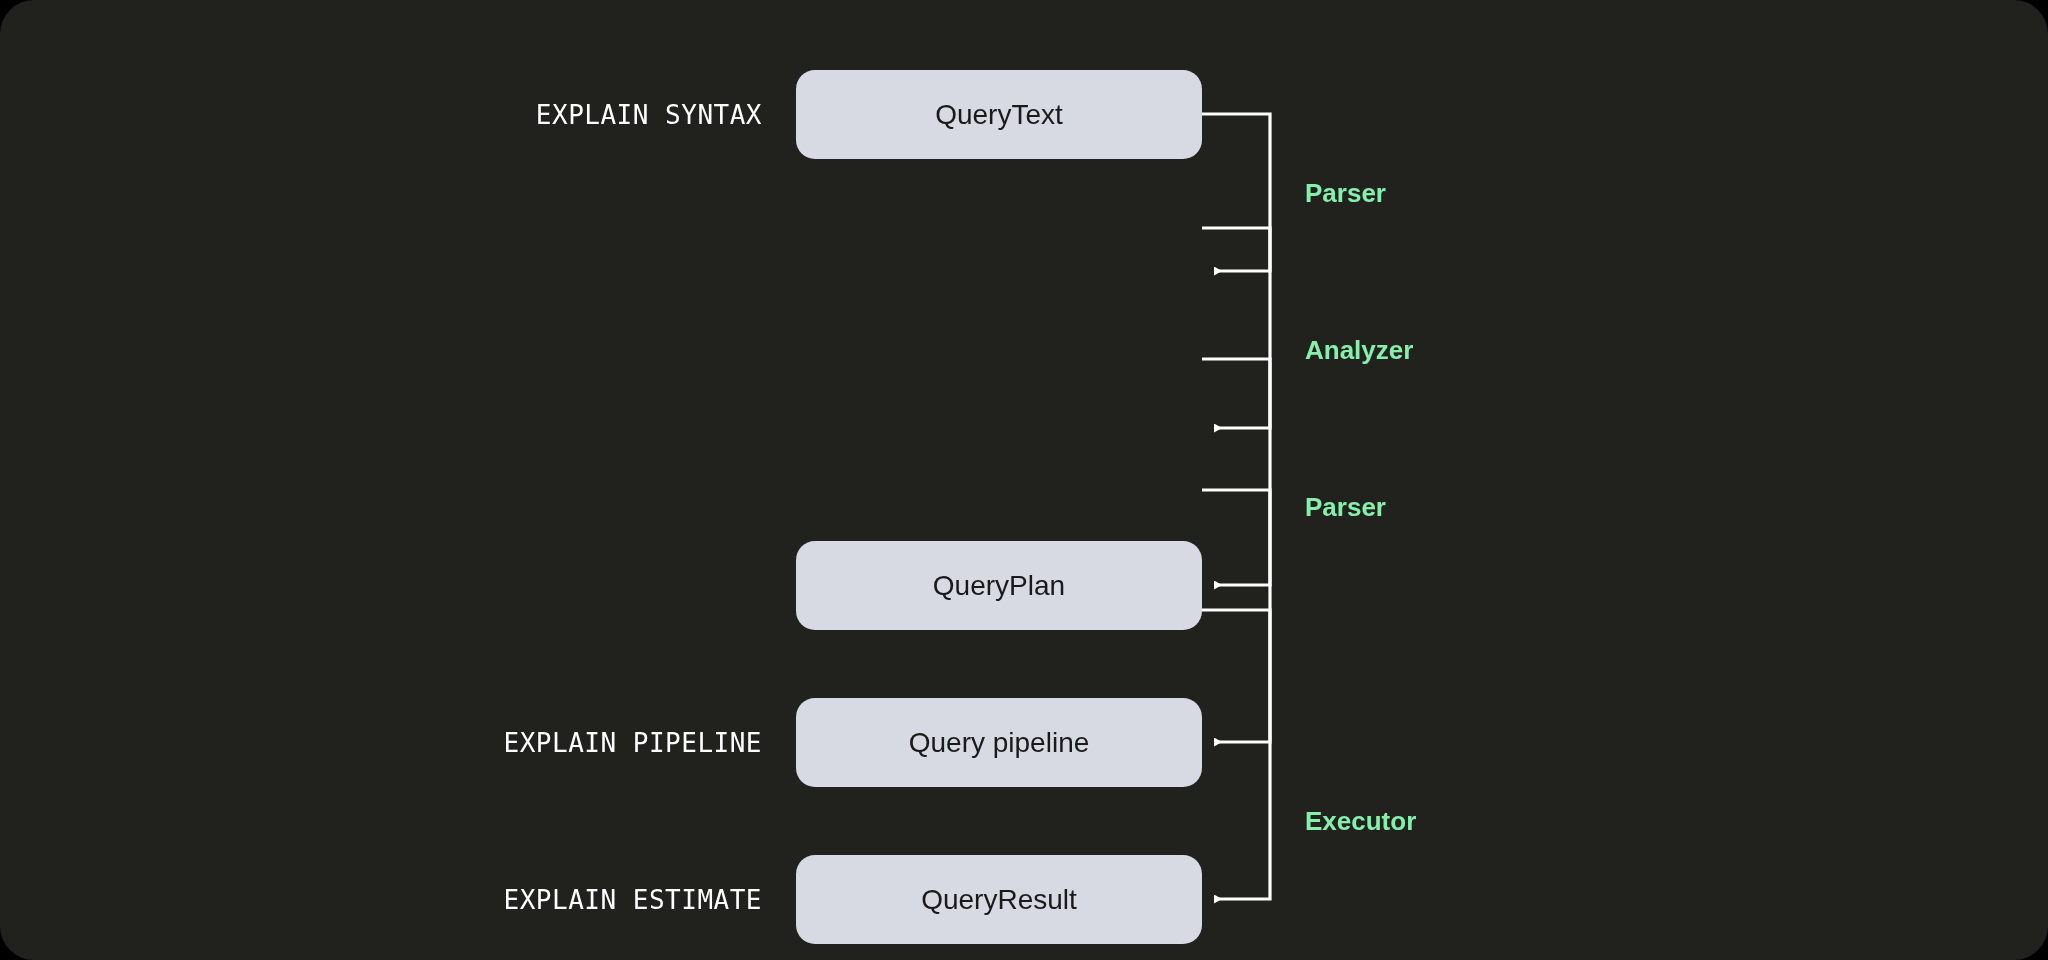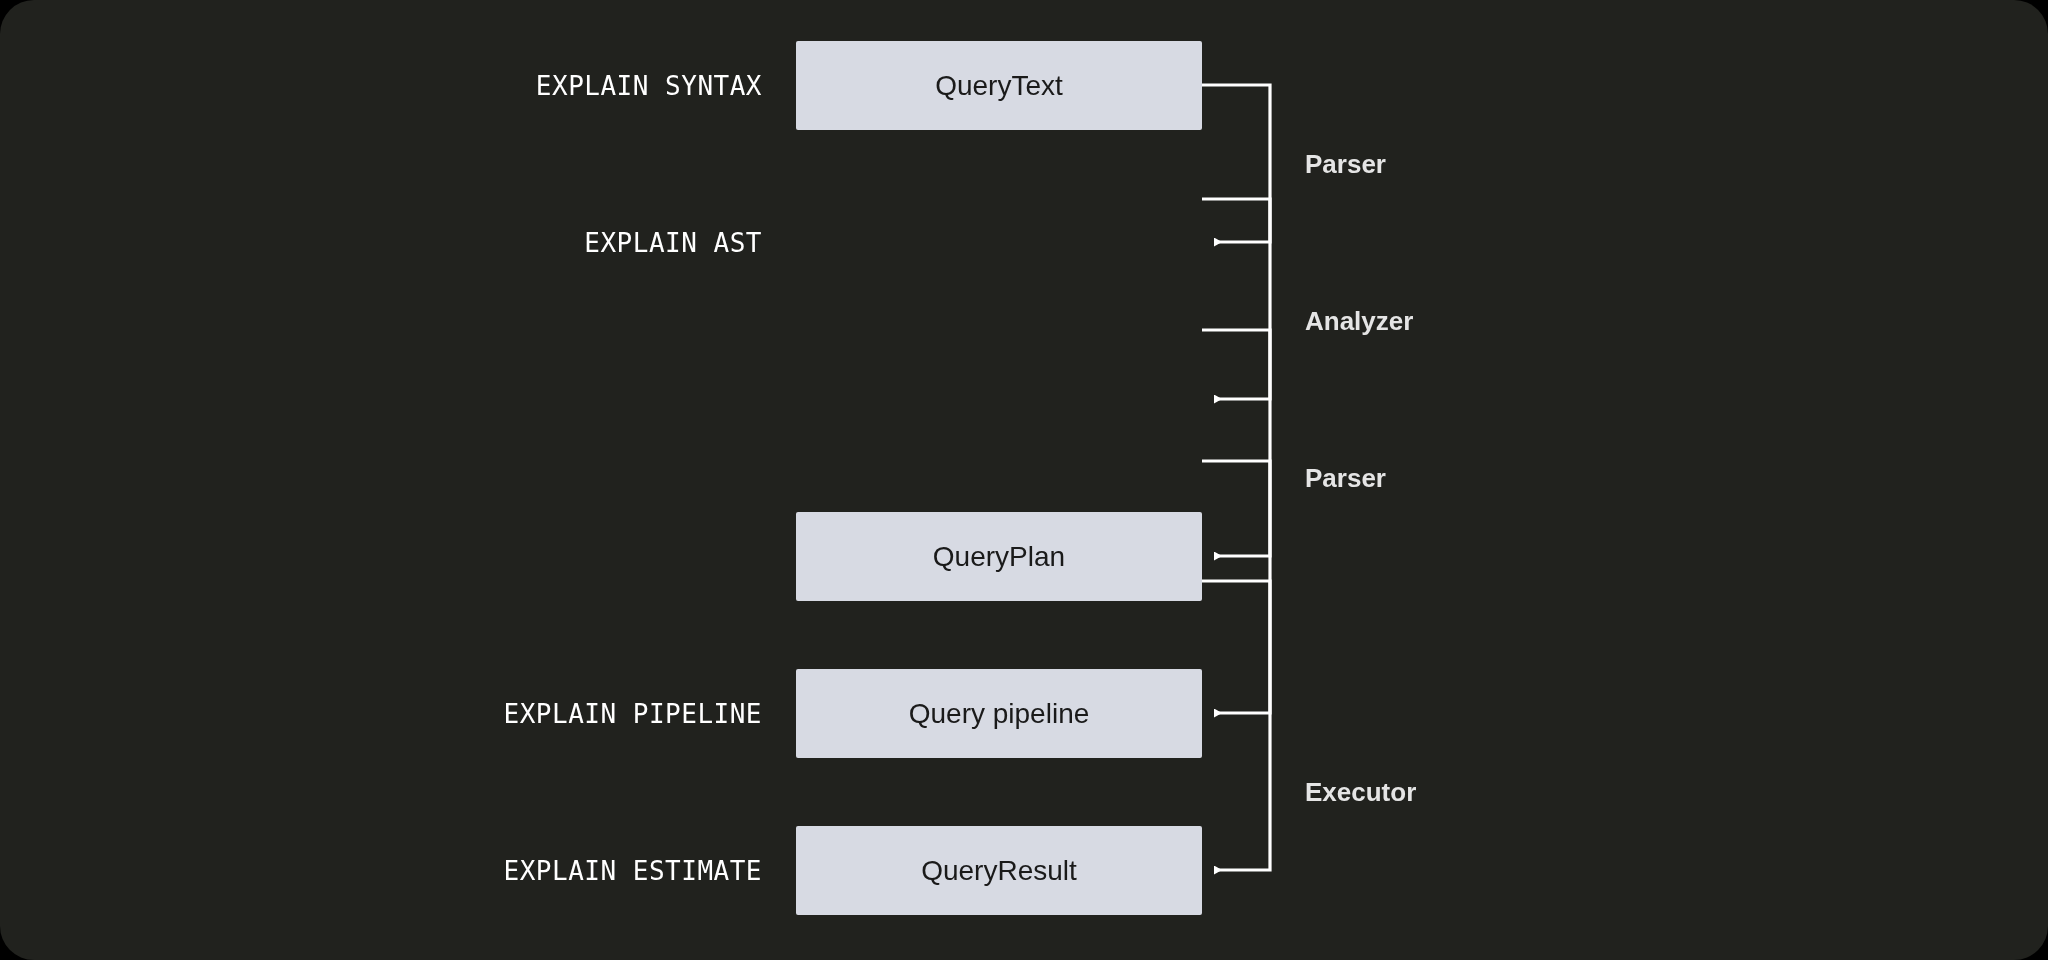--- a/index.html
+++ b/index.html
@@ -20,20 +20,21 @@
     height: 960px;
     background: #21221e;
     border-radius: 34px;
     overflow: hidden;
   }
 
   
   #diagram {
     position: absolute;
     inset: 0;
+    margin-top: 29px;
   }
 
   .row {
     position: absolute;
     left: 0;
     width: 100%;
     height: 89px;
   }
 
   .stage-label {
@@ -52,21 +53,21 @@
     white-space: nowrap;
   }
 
   .node-box {
     position: absolute;
     left: 796px;
     top: 0;
     width: 406px;
     height: 89px;
     background: #d7dae3;
-    border-radius: 2px;
+    border-radius: 19px;
     display: flex;
     align-items: center;
     justify-content: center;
     color: #1a1a1a;
     font-family: "Liberation Sans", sans-serif;
     font-size: 28px;
     font-weight: 400;
     white-space: nowrap;
   }
 
@@ -80,21 +81,21 @@
     pointer-events: none;
   }
 
   
   .transform-label {
     position: absolute;
     left: 1305px;
     height: 34px;
     display: flex;
     align-items: center;
-    color: #e5e5e5;
+    color: #86efac;
     font-family: "Liberation Sans", sans-serif;
     font-size: 26px;
     font-weight: bold;
     white-space: nowrap;
   }
 </style>
 </head>
 <body>
 
 <div id="canvas">
@@ -120,21 +121,20 @@
         <path d="M 1202 581 L 1270 581 L 1270 870 L 1214 870" marker-end="url(#arrowhead)"></path>
       </g>
     </svg>
 
     <div class="row" style="top:41px">
       <div class="stage-label">EXPLAIN SYNTAX</div>
       <div class="node-box">QueryText</div>
     </div>
 
     <div class="row" style="top:198px">
-      <div class="stage-label">EXPLAIN AST</div>
     </div>
 
 
     <div class="row" style="top:512px">
       <div class="node-box">QueryPlan</div>
     </div>
 
     <div class="row" style="top:669px">
       <div class="stage-label">EXPLAIN PIPELINE</div>
       <div class="node-box">Query pipeline</div>

